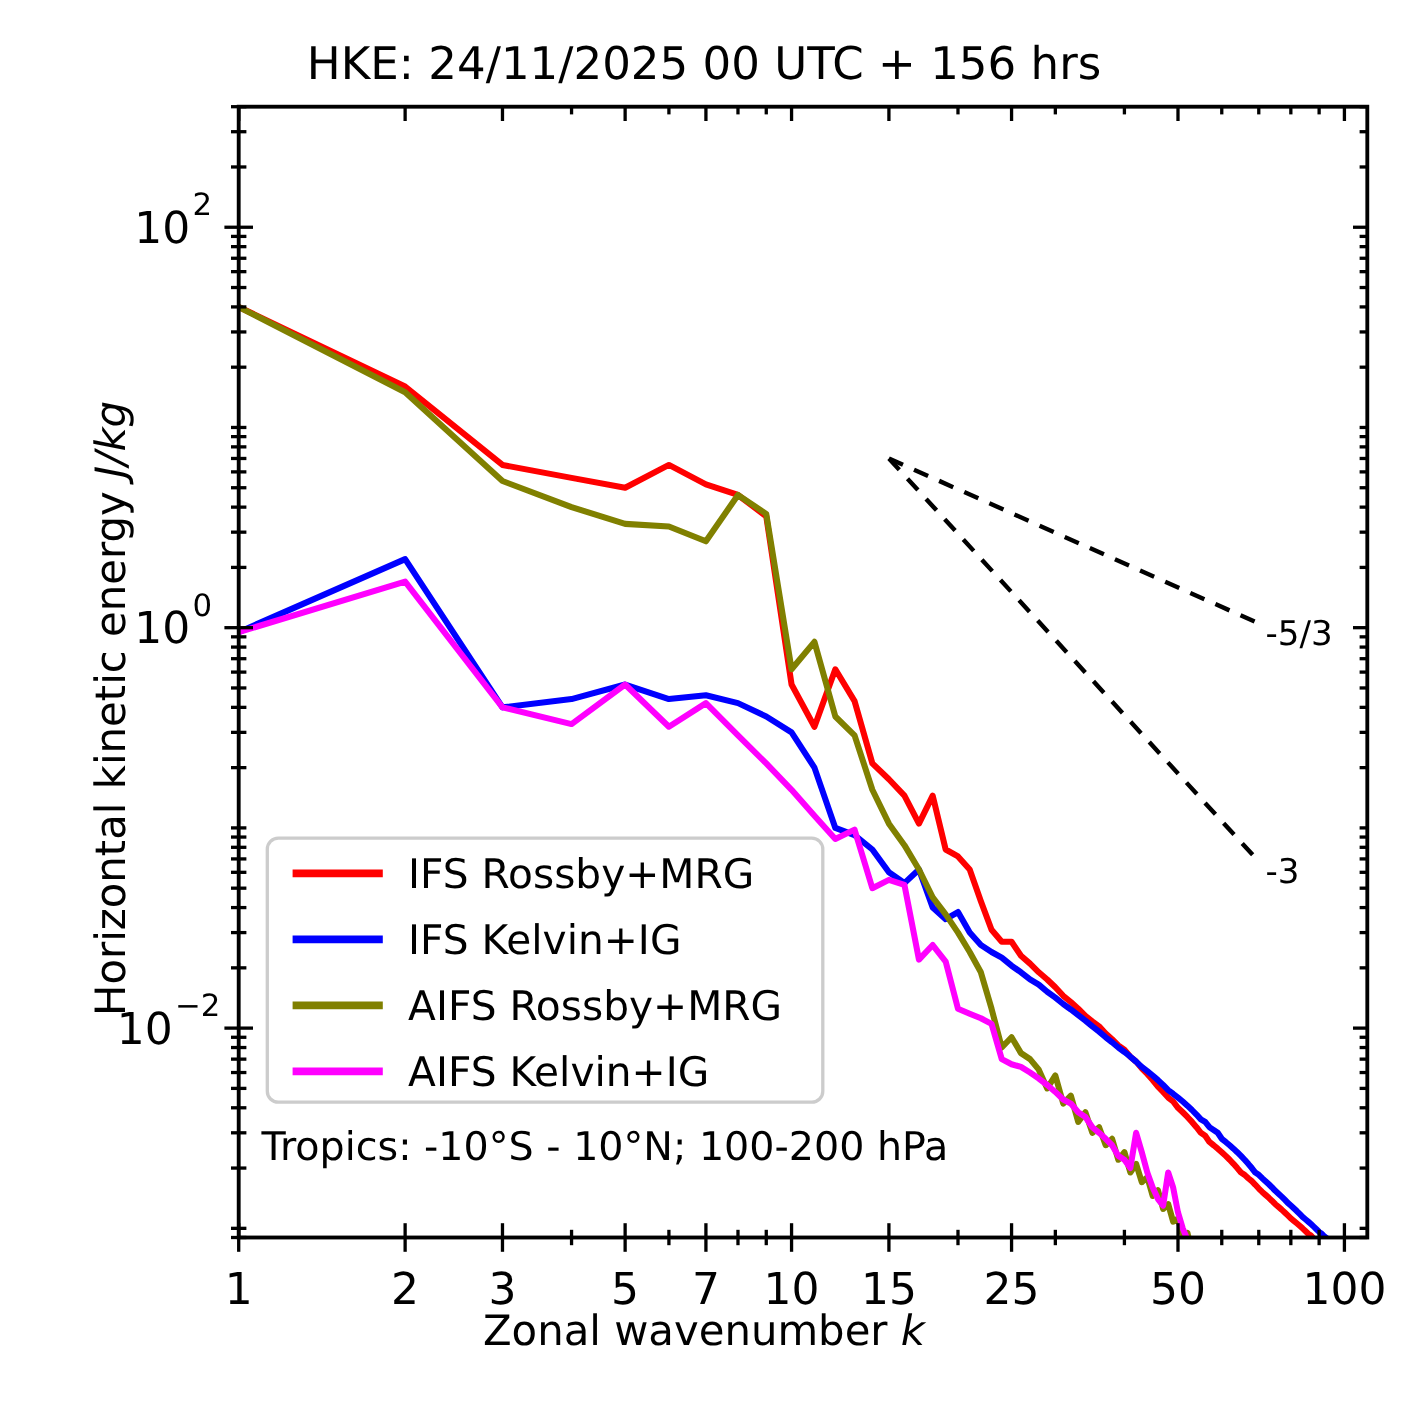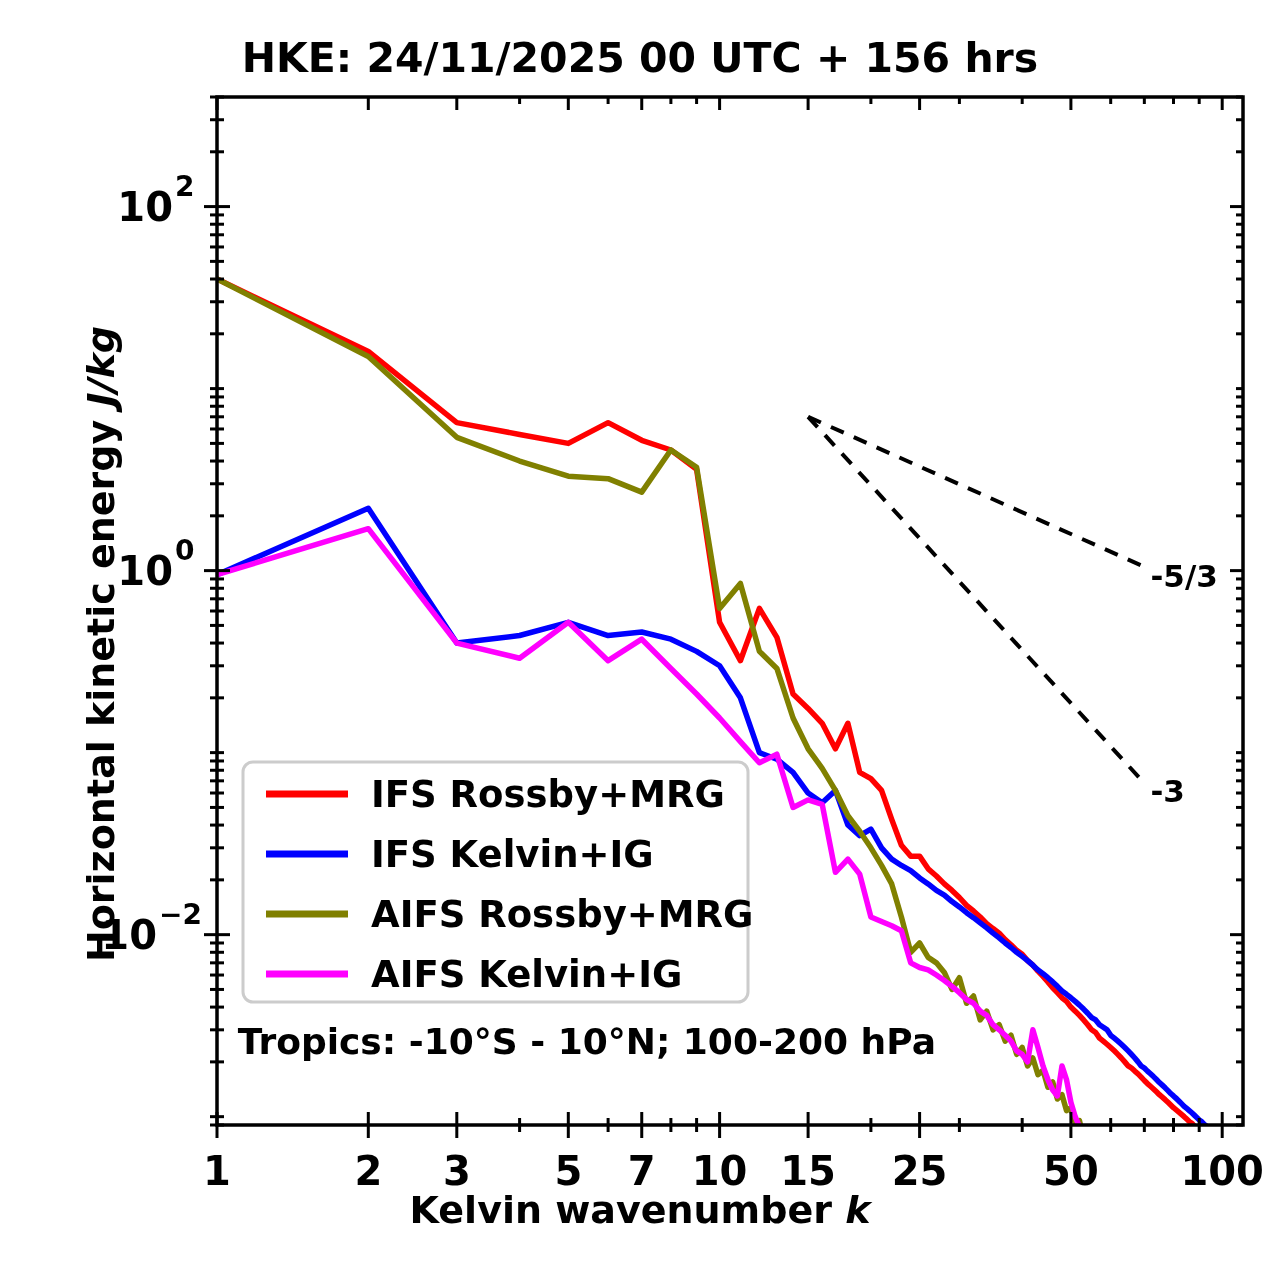--- a/index.html
+++ b/index.html
@@ -12,21 +12,20 @@
     width: 1280px;
     height: 1288px;
     font-family: "DejaVu Sans", sans-serif;
     overflow: hidden;
   }
   #figure {
     position: relative;
     width: 1280px;
     height: 1060px;
     background: #ffffff;
-    font-weight: bold;
   }
   #chart-title {
     position: absolute;
     left: 0;
     top: 34px;
     width: 1280px;
     text-align: center;
     font-size: 41px;
     color: #000000;
     font-family: "DejaVu Sans", sans-serif;
@@ -345,21 +344,21 @@
           <text x="175" y="559.6197087924749" text-anchor="start" font-family="&quot;DejaVu Sans&quot;, sans-serif" font-size="28" fill="#000">0</text>
         </g>
         <g>
           <text x="157" y="948.6541356473015" text-anchor="end" font-family="&quot;DejaVu Sans&quot;, sans-serif" font-size="40" fill="#000">10</text>
           <text x="159" y="923.6541356473015" text-anchor="start" font-family="&quot;DejaVu Sans&quot;, sans-serif" font-size="28" fill="#000">−2</text>
         </g>
       </g>
   </svg>
 
   <div class="axis-label" id="xlabel">
-    <span>Kelvin wavenumber </span><span class="ital">k</span>
+    <span>Zonal wavenumber </span><span class="ital">k</span>
   </div>
 
   <div id="ylabel-wrap">
     <div class="axis-label" id="ylabel">
       <span>Horizontal kinetic energy </span><span class="ital">J/kg</span>
     </div>
   </div>
 
 </div>
 

